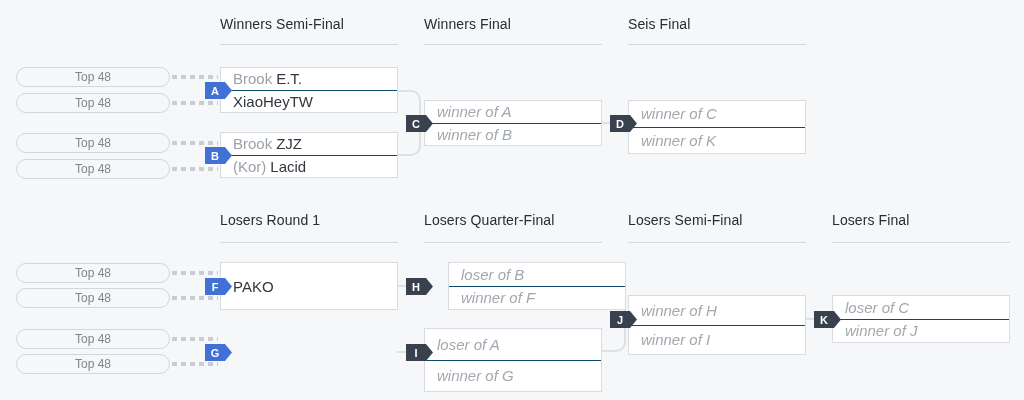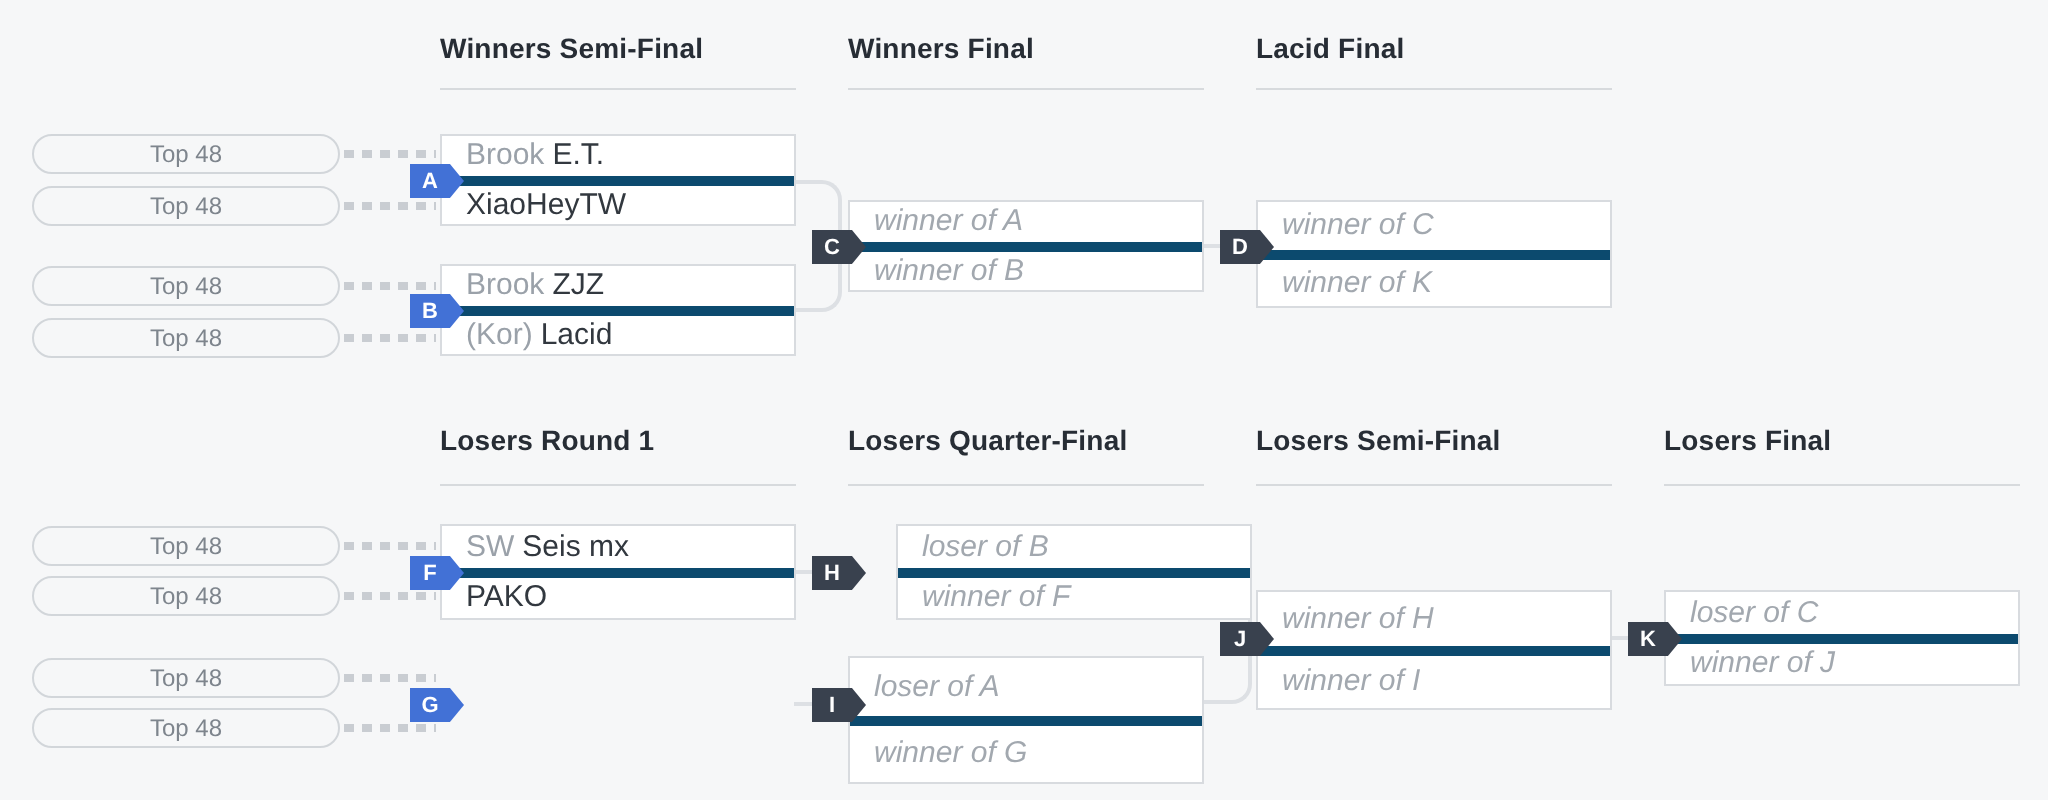--- a/index.html
+++ b/index.html
@@ -5,34 +5,34 @@
   html,body{margin:0;padding:0;}
   body{
     width:1024px;height:400px;
     background:#f6f7f8;
     font-family:"Liberation Sans", sans-serif;
     overflow:hidden;
     position:relative;
   }
   #bracket{position:absolute;left:0;top:0;width:1024px;height:400px;}
 
-  .round-title{position:absolute;font-size:14px;font-weight:700;color:#272d35;letter-spacing:.1px;white-space:nowrap;}
+  .round-title{position:absolute;font-size:14px;font-weight:400;color:#272d35;letter-spacing:.1px;white-space:nowrap;}
   .round-rule{position:absolute;width:178px;height:1px;background:#d7dadd;}
 
   .pill{position:absolute;width:154px;height:20px;border:1px solid #d2d6da;border-radius:10px;
         box-sizing:border-box;display:flex;align-items:center;justify-content:center;
         font-size:12px;color:#7e858d;background:transparent;cursor:pointer;}
   .dashes{position:absolute;width:46px;height:4px;
         background:repeating-linear-gradient(to right,#c9cdd2 0 5px,transparent 5px 9px);}
 
   .match{position:absolute;width:178px;background:#ffffff;border:1px solid #d8dbdf;
         box-sizing:border-box;display:flex;flex-direction:column;}
   .slot{flex:1;display:flex;align-items:center;padding:0 8px 0 12px;font-size:15px;color:#32383f;
         white-space:nowrap;overflow:hidden;}
-  .slot + .slot{border-top:5px solid #0c4a6e;}
+  .slot + .slot{border-top:1px solid #0c4a6e;}
   .prefix{color:#9aa1a9;margin-right:4px;}
   .prefix:empty{display:none;}
   .ph{font-style:italic;color:#a2a8af;}
 
   .badge{position:absolute;width:27px;height:17px;z-index:5;
         clip-path:polygon(0 0,74% 0,100% 50%,74% 100%,0 100%);
         color:#fff;font-size:11px;font-weight:700;
         display:flex;align-items:center;justify-content:center;
         padding-right:7px;box-sizing:border-box;}
   .badge.blue{background:#4271d6;}
@@ -43,21 +43,21 @@
   .curve.bot{border-bottom:2px solid #dde0e4;border-right:2px solid #dde0e4;border-bottom-right-radius:10px;}
   .hline{position:absolute;height:2px;background:#dde0e4;}
 </style>
 </head>
 <body>
 
 <div id="bracket">
 
   <div class="round-title" style="left:220px;top:16px;">Winners Semi-Final</div>
   <div class="round-title" style="left:424px;top:16px;">Winners Final</div>
-  <div class="round-title" style="left:628px;top:16px;">Lacid Final</div>
+  <div class="round-title" style="left:628px;top:16px;">Seis Final</div>
   <div class="round-rule" style="left:220px;top:44px;"></div>
   <div class="round-rule" style="left:424px;top:44px;"></div>
   <div class="round-rule" style="left:628px;top:44px;"></div>
 
   <div class="round-title" style="left:220px;top:212px;">Losers Round 1</div>
   <div class="round-title" style="left:424px;top:212px;">Losers Quarter-Final</div>
   <div class="round-title" style="left:628px;top:212px;">Losers Semi-Final</div>
   <div class="round-title" style="left:832px;top:212px;">Losers Final</div>
   <div class="round-rule" style="left:220px;top:242px;"></div>
   <div class="round-rule" style="left:424px;top:242px;"></div>
@@ -130,24 +130,20 @@
       <span class="ph">winner of C</span>
     </div>
     <div class="slot">
       <span class="ph">winner of K</span>
     </div>
   </div>
   <div class="badge dark" style="left:610px;top:115px;">D</div>
 
   <div class="match" style="left:220px;top:262px;height:48px;">
     <div class="slot">
-      <span class="prefix">SW</span>
-      <span class="pname">Seis mx</span>
-    </div>
-    <div class="slot">
 
       <span class="pname">PAKO</span>
     </div>
   </div>
   <div class="badge blue" style="left:205px;top:278px;">F</div>
 
   <div class="badge blue" style="left:205px;top:344px;">G</div>
 
   <div class="match" style="left:448px;top:262px;height:48px;">
     <div class="slot">

